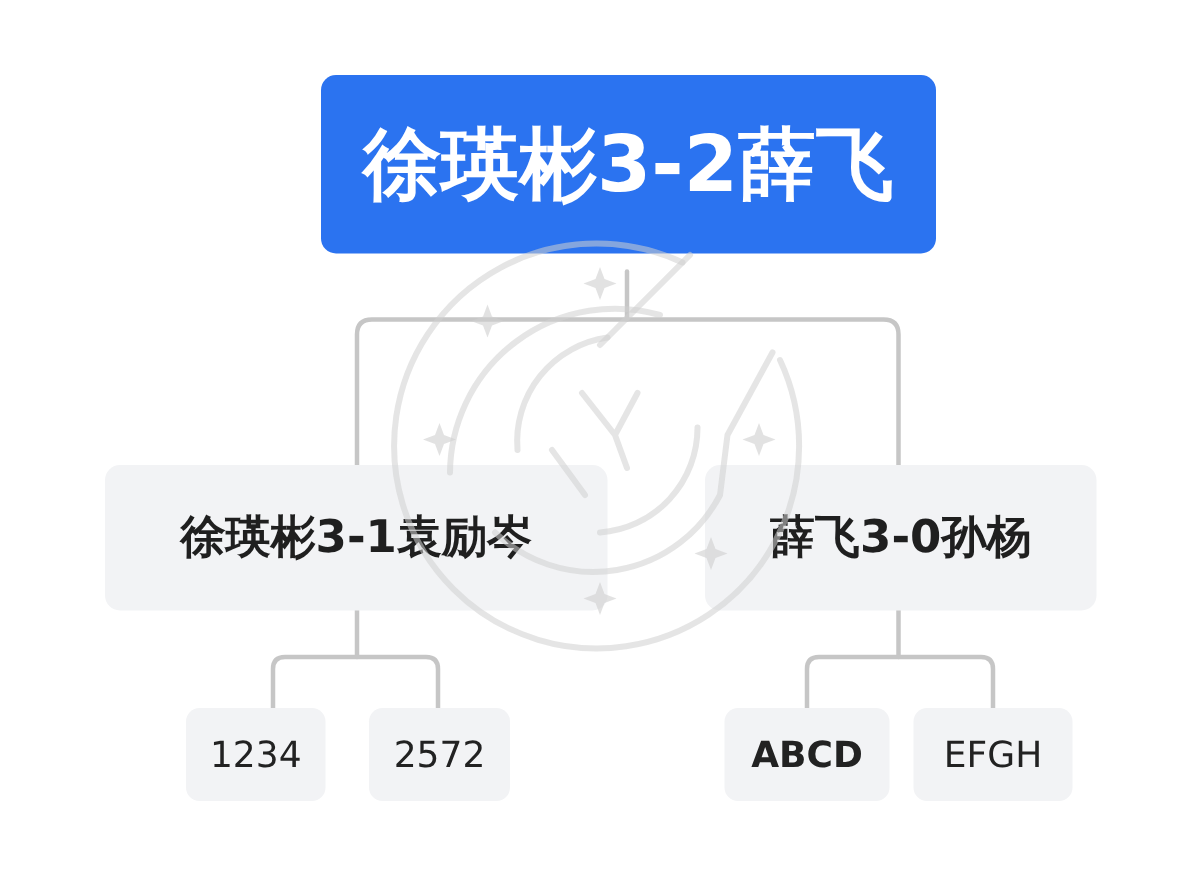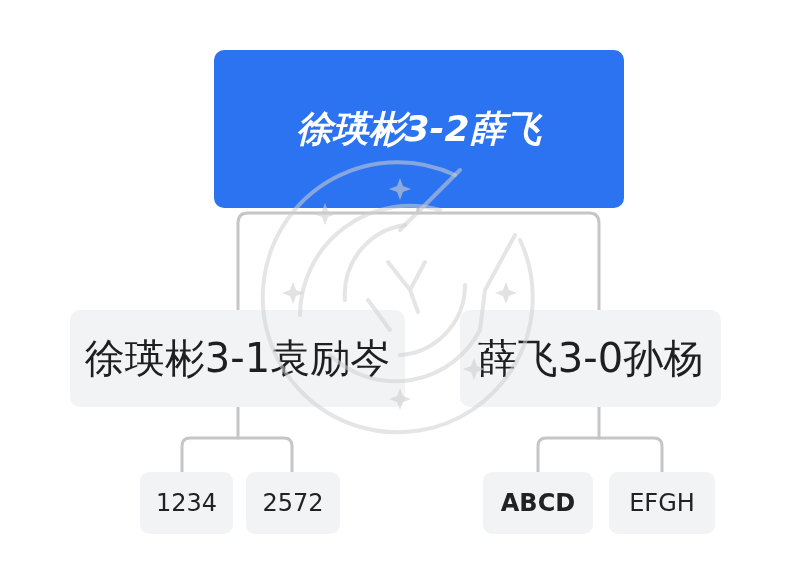--- a/index.html
+++ b/index.html
@@ -1,22 +1,22 @@
 <!DOCTYPE html>
 <html><head>
   <meta charset="utf-8">
   <style>
     html, body { margin: 0; padding: 0; }
     body {
       width: 800px; height: 585px; background: #ffffff; position: relative; overflow: hidden;
       font-family: "DejaVu Sans", "Liberation Sans", sans-serif;
     }
     .node { position: absolute; display: flex; align-items: center; justify-content: center; box-sizing: border-box; white-space: nowrap; }
-    .root { left: 214px; top: 50px; width: 410px; height: 158px; background: #2b73f0; border-radius: 10px; color: #ffffff; font-size: 36px; font-weight: bold; z-index: 2; font-style: italic; }
-    .mid { top: 310px; height: 97px; background: #f2f3f5; border-radius: 10px; color: #1f1f1f; font-size: 40px; font-weight: normal; z-index: 2; }
+    .root { left: 214px; top: 50px; width: 410px; height: 119px; background: #2b73f0; border-radius: 10px; color: #ffffff; font-size: 52px; font-weight: bold; z-index: 2; }
+    .mid { top: 310px; height: 97px; background: #f2f3f5; border-radius: 10px; color: #1f1f1f; font-size: 30px; font-weight: bold; z-index: 2; }
     .leaf { top: 472px; height: 62px; background: #f2f3f5; border-radius: 9px; color: #222222; font-size: 24px; z-index: 2; }
     svg.lines { position: absolute; left: 0; top: 0; z-index: 1; }
     svg.watermark { position: absolute; left: 0; top: 0; z-index: 3; pointer-events: none; }
   </style>
 </head>
 <body>
 
 <svg class="lines" width="800" height="585">
   <g fill="none" stroke="#c6c6c6" stroke-width="3" stroke-linecap="round" stroke-linejoin="round">
     <path d="M418 181 V213"></path>
@@ -29,25 +29,25 @@
 </svg>
 
 <div class="node root">
   <span>徐瑛彬3-2薛飞</span>
 </div>
 
 <div class="node mid" style="left:70px; width:335px;">
   <span>徐瑛彬3-1袁励岑</span>
 </div>
 
-<div class="node mid" style="left:460px; width:261px;">
+<div class="node mid" style="left:470px; width:261px;">
   <span>薛飞3-0孙杨</span>
 </div>
 
-<div class="node leaf" style="left:140px; width:93px;">
+<div class="node leaf" style="left:124px; width:93px;">
   <span>1234</span>
 </div>
 <div class="node leaf" style="left:246px; width:94px;">
   <span>2572</span>
 </div>
 <div class="node leaf" style="left:483px; width:110px;font-weight:bold;">
   <span>ABCD</span>
 </div>
 <div class="node leaf" style="left:609px; width:106px;">
   <span>EFGH</span>

